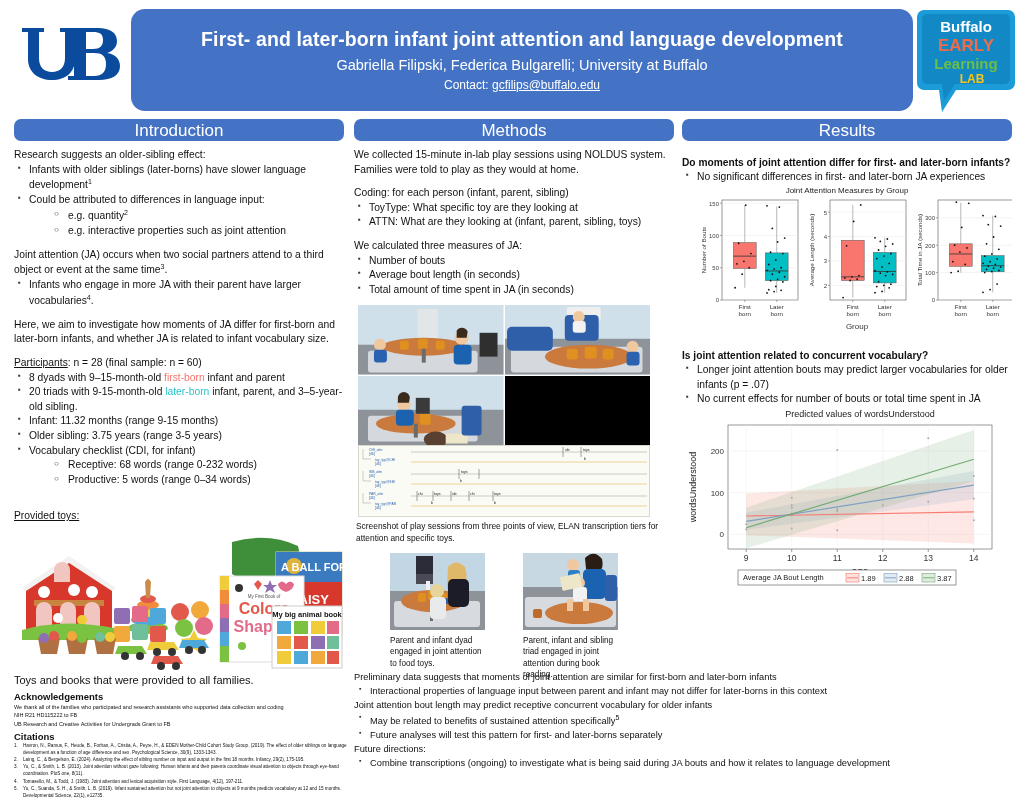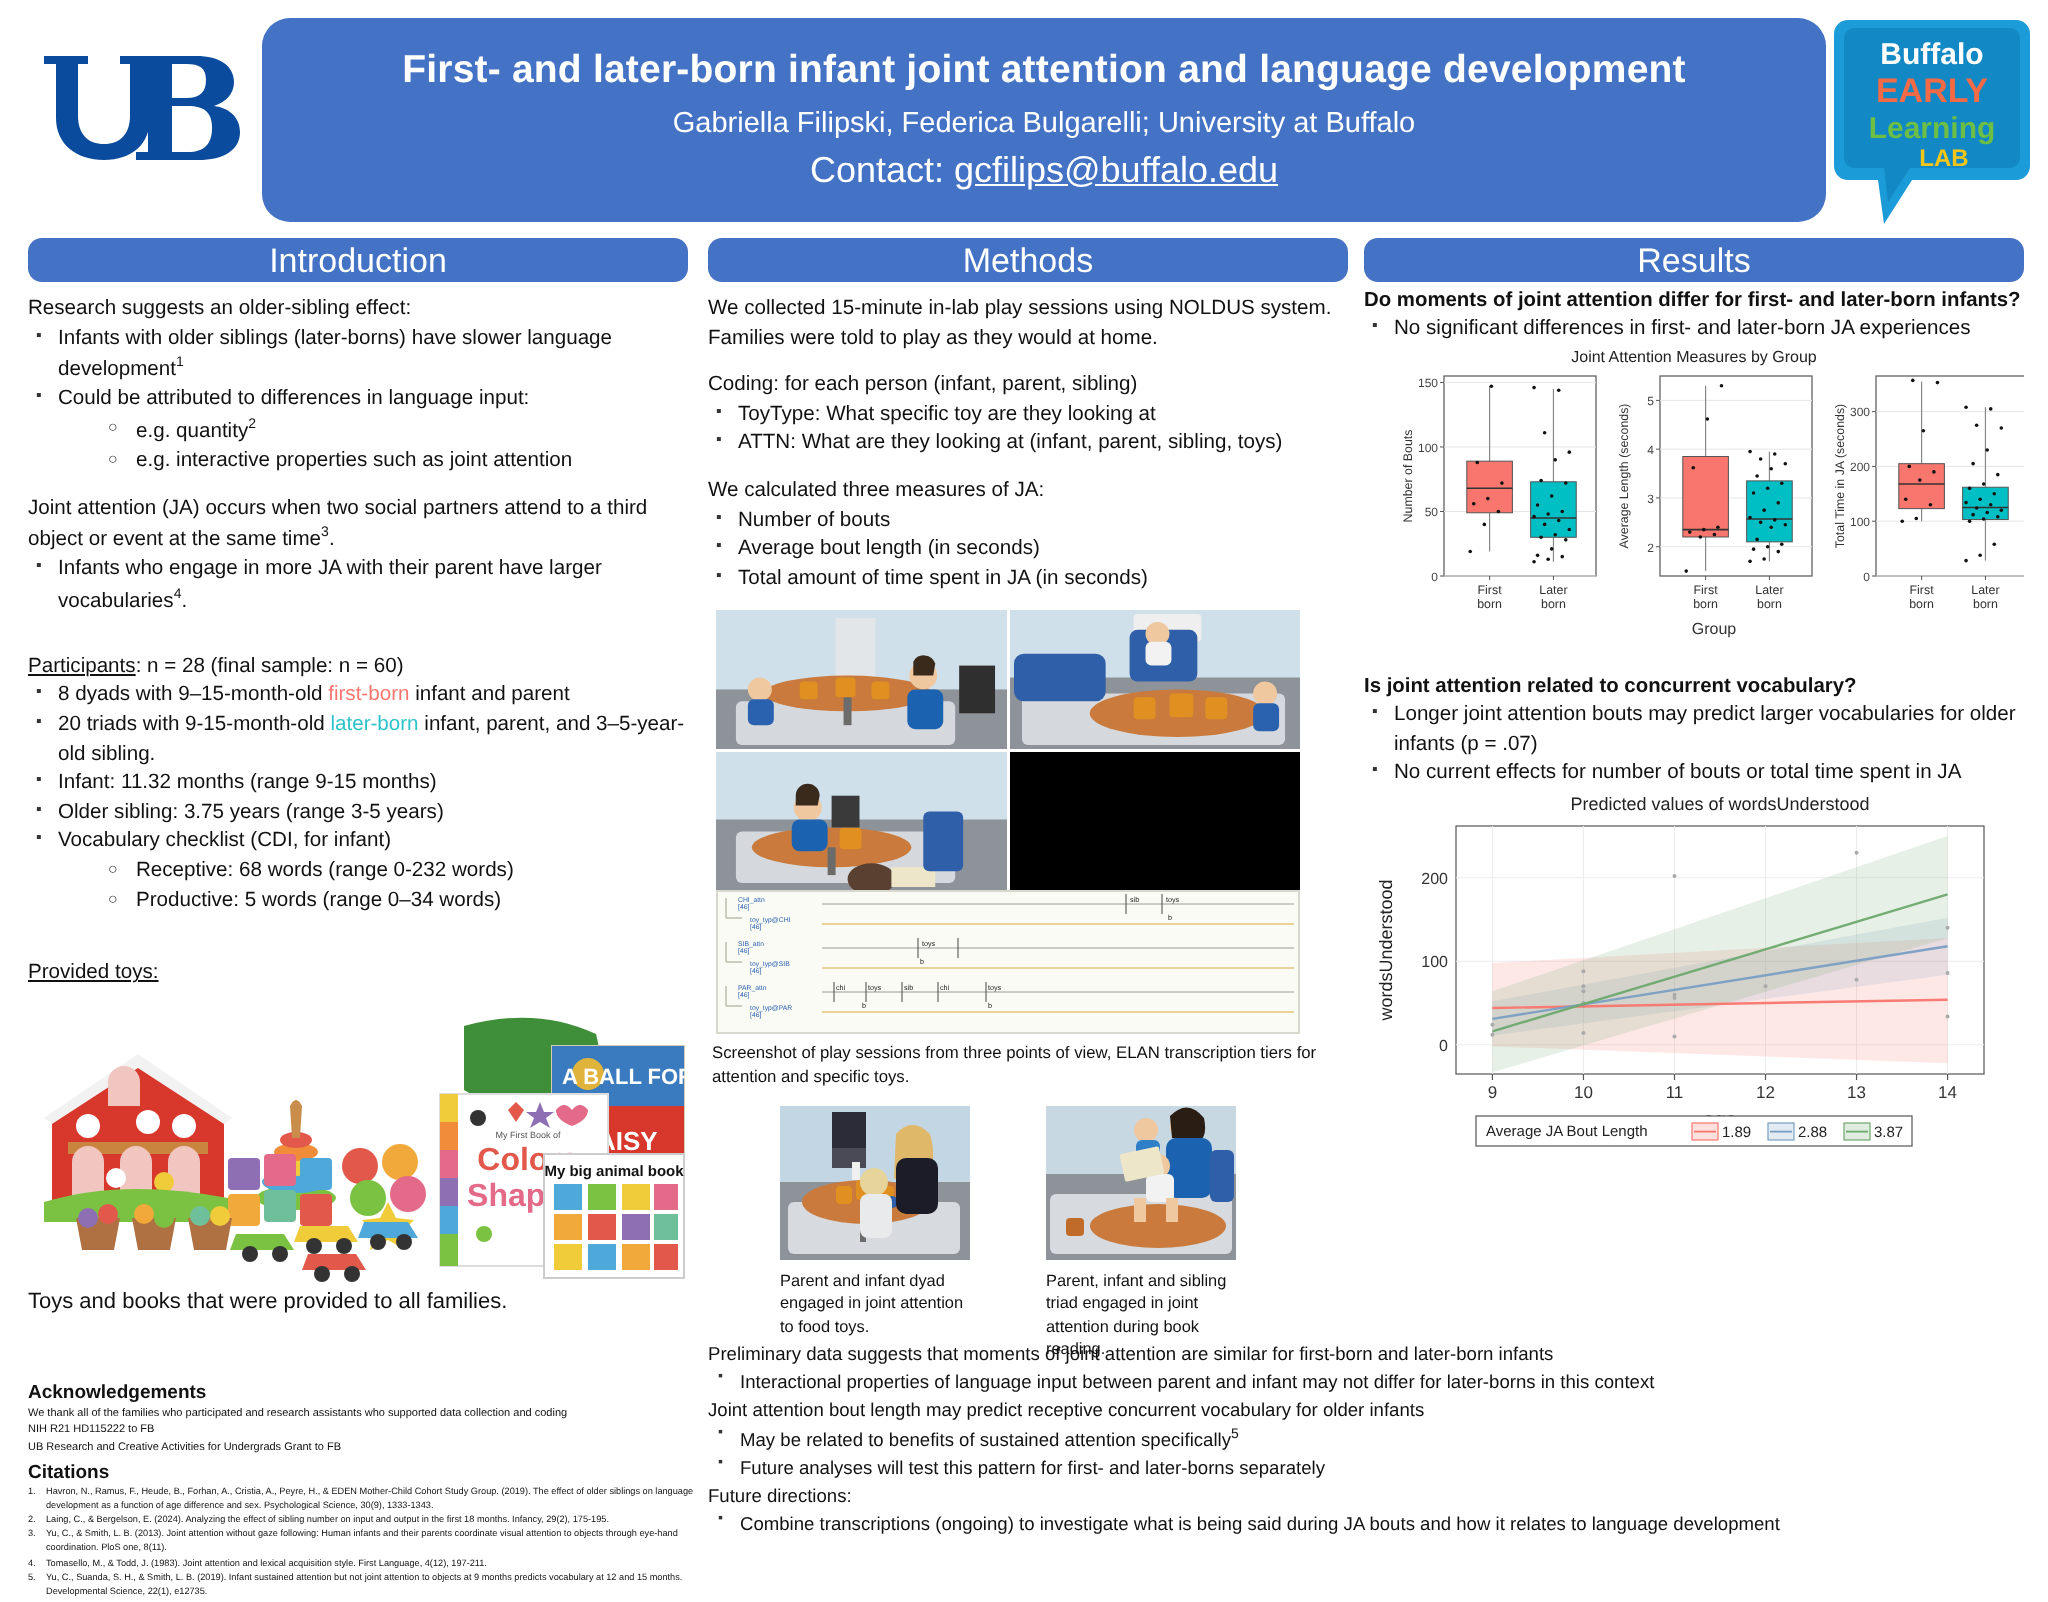--- a/index.html
+++ b/index.html
@@ -14,21 +14,21 @@
 
   
   .header-bar {
     position: absolute; left: 131px; top: 9px; width: 782px; height: 102px;
     background: #4472C4; border-radius: 14px;
     display: flex; flex-direction: column; align-items: center; justify-content: center;
     color: #fff; text-align: center;
   }
   .poster-title { font-size: 19.5px; font-weight: bold; letter-spacing: .1px; line-height: 1.15; }
   .poster-authors { font-size: 14.5px; margin-top: 7px; font-weight: normal; }
-  .poster-contact { font-size: 18px; margin-top: 5px; }
+  .poster-contact { font-size: 12px; margin-top: 5px; }
   .poster-contact a { color: #fff; text-decoration: underline; }
 
   
   .ub-logo { position: absolute; left: 14px; top: 18px; width: 108px; height: 78px; }
 
   
   .bell-logo {
     position: absolute; right: 8px; top: 6px; width: 100px; height: 108px;
   }
 
@@ -77,21 +77,21 @@
     width: 292px; height: 72px; margin-left: 4px; background: #fbfbf7;
     border: 1px solid #d8d8cf; position: relative; overflow: hidden;
   }
   .figcap { font-size: 8.4px; line-height: 1.35; margin: 4px 0 0 2px; color: #111; }
   .two-photos { display: flex; gap: 38px; margin: 9px 0 0 36px; }
   .photo-box { width: 95px; }
   .photo-frame { width: 95px; height: 77px; overflow: hidden; position: relative; }
   .photo-cap { font-size: 8.2px; line-height: 1.38; margin-top: 5px; }
 
   
-  .q-head { font-size: 10.2px; font-weight: bold; line-height: 1.35; margin-top: 3px; }
+  .q-head { font-size: 10.2px; font-weight: bold; line-height: 1.35; margin-top: 15px; }
   .boxplot-area { position: relative; width: 330px; height: 155px; }
   .pred-area { position: relative; width: 330px; height: 190px; }
 
   
   .ack { position: absolute; left: 14px; top: 691px; width: 336px; }
   .ack h3 { font-size: 9.5px; font-weight: bold; margin-bottom: 1px; }
   .ack p { font-size: 5.5px; line-height: 1.5; }
   .cit-list { list-style: none; padding: 0; margin: 1px 0 0 0; }
   .cit-list li { font-size: 4.6px; line-height: 1.5; padding-left: 9px; position: relative; margin-bottom: 0.5px; }
   .cit-list li .num { position: absolute; left: 0; }
@@ -151,20 +151,21 @@
         <li><span>e.g. interactive properties such as joint attention</span></li>
       </ul>
 
       <div class="gap"></div>
       <p><span>Joint attention (JA) occurs when two social partners attend to a third object or event at the same time</span><sup>3</sup>.</p>
       <ul class="b1">
         <li><span>Infants who engage in more JA with their parent have larger vocabularies</span><sup>4</sup>.</li>
       </ul>
 
       <div class="gap"></div>
+      <p>Here, we aim to investigate how moments of JA differ for first-born and later-born infants, and whether JA is related to infant vocabulary size.</p>
 
       <div class="gap"></div>
       <p><span class="u">Participants</span><span>: n = 28 (final sample: n = 60)</span></p>
       <ul class="b1">
         <li><span>8 dyads with 9–15-month-old </span><span class="firstborn">first-born</span><span> infant and parent</span></li>
         <li><span>20 triads with 9-15-month-old </span><span class="laterborn">later-born</span><span> infant, parent, and 3–5-year-old sibling.</span></li>
         <li>Infant: 11.32 months (range 9-15 months)</li>
         <li>Older sibling:  3.75 years (range 3-5 years)</li>
         <li>Vocabulary checklist (CDI, for infant)</li>
       </ul>

